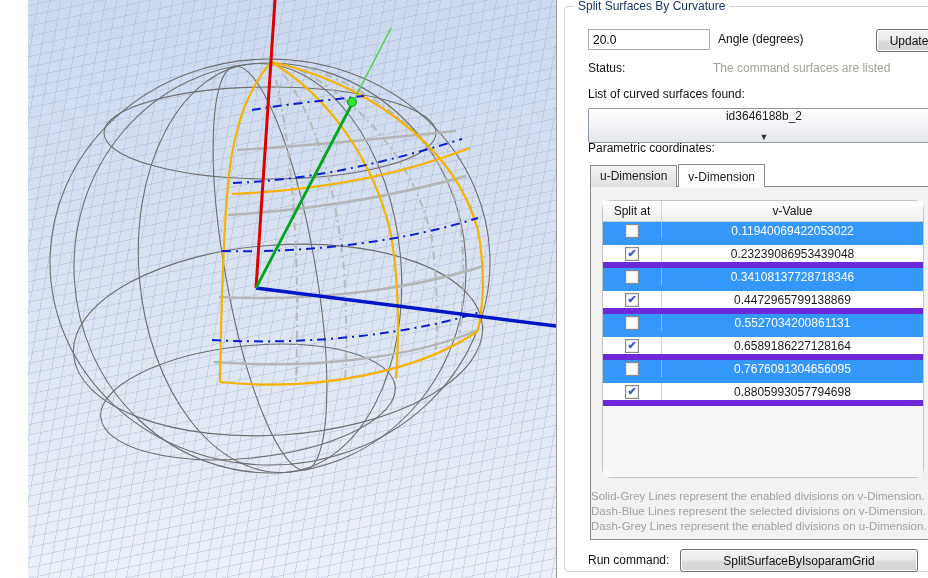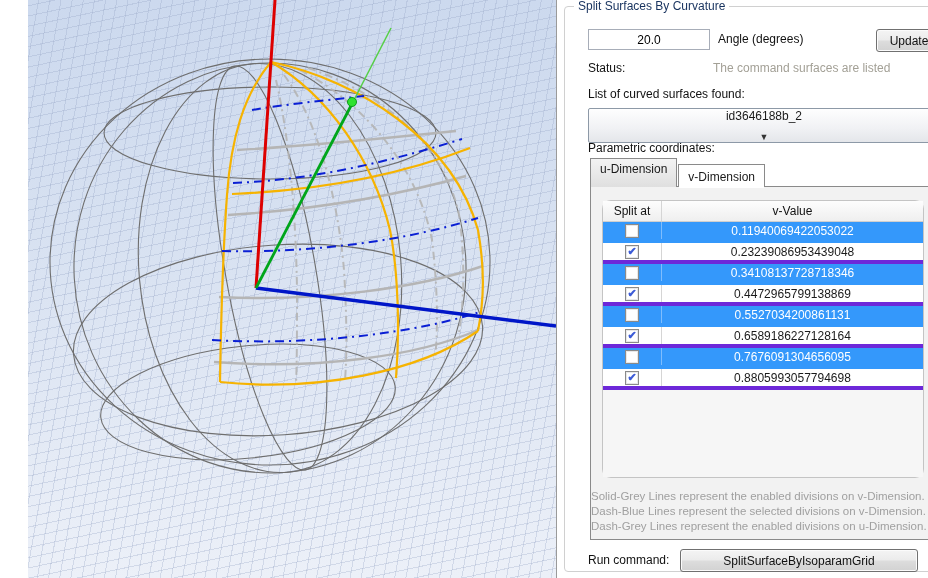--- a/index.html
+++ b/index.html
@@ -17,45 +17,45 @@
   
   .panel{width:400px;height:578px;position:relative;background:#fff;
          border-left:1px solid #9a9a9a;box-sizing:border-box;flex:0 0 400px;}
   .groupbox{position:absolute;left:7px;top:6px;width:380px;height:564px;
             border:1px solid #d0d0d0;border-radius:4px;}
   .group-title{position:absolute;left:9px;top:-8px;background:#fff;padding:0 4px;
                color:#17325e;white-space:nowrap;}
   .lbl{position:absolute;white-space:nowrap;color:#111;}
   .grey{color:var(--status-grey,#a3a096);}
   .textbox{position:absolute;left:23px;top:22px;width:112px;height:17px;border:1px solid #a7adb8;
-           font-family:"Liberation Sans",sans-serif;font-size:12px;padding:1px 4px;text-align:center;}
+           font-family:"Liberation Sans",sans-serif;font-size:12px;padding:1px 4px;}
   .btn{position:absolute;box-sizing:border-box;border:1px solid #707070;border-radius:3px;
        background:linear-gradient(180deg,#f4f4f4 0%,#ececec 45%,#dcdcdc 55%,#d2d2d2 100%);
        font-family:"Liberation Sans",sans-serif;font-size:12px;color:#111;
        box-shadow:inset 0 0 0 1px #fbfbfb;text-align:center;cursor:default;}
   .combo{position:absolute;left:23px;top:101px;width:352px;height:35px;box-sizing:border-box;
          border:1px solid #8d99a7;border-radius:2px;display:flex;align-items:center;
          background:linear-gradient(180deg,#fefefe,#f0f1f4 60%,#e4e6ea);flex-direction:column;}
   .combo .val{flex:1;padding:0 6px;}
   .combo .arr{width:18px;text-align:center;font-size:9px;color:#333;}
   .tabs{position:absolute;left:25px;top:157px;display:flex;align-items:flex-end;height:23px;z-index:3;}
   .tab{box-sizing:border-box;border:1px solid #8a8a8a;border-bottom:none;padding:3px 9px 2px;
-       background:linear-gradient(180deg,#f3f3f3,#dfdfdf);margin-right:1px;height:29px;}
+       background:linear-gradient(180deg,#f3f3f3,#dfdfdf);margin-right:1px;height:22px;}
   .tab.active{background:#fff;height:23px;padding-top:5px;position:relative;}
   .tab.active:after{content:"";position:absolute;left:0;right:0;bottom:-1px;height:2px;background:#fff;}
   .tabpanel{position:absolute;left:25px;top:179px;width:346px;height:354px;box-sizing:border-box;
             border:1px solid #8a8a8a;background:#f2f2f2;z-index:2;}
   .vtable{position:absolute;left:11px;top:13px;width:322px;height:278px;box-sizing:border-box;
           border:1px solid #c4c4c4;background:#fdfdfd;}
   .thead{display:flex;height:20px;background:linear-gradient(180deg,#fdfdfd,#efefef);
          border-bottom:1px solid #cfcfcf;}
   .th{box-sizing:border-box;display:flex;align-items:center;justify-content:center;color:#111;}
   .th1{width:59px;border-right:1px solid #d5d5d5;}
   .th2{flex:1;}
-  .trow{display:flex;height:17px;border-bottom:4px solid #6d28d9;background:#fff;align-items:stretch;}
+  .trow{display:flex;height:17px;border-bottom:6px solid #6d28d9;background:#fff;align-items:stretch;}
   .trow.sel{background:var(--selection-blue,#3498fb);color:#fff;border-bottom-color:var(--selection-blue,#3498fb);}
   .tc1{width:59px;box-sizing:border-box;border-right:1px solid #d5d5d5;display:flex;
        align-items:center;justify-content:center;}
   .trow.sel .tc1{border-right-color:#7fbdfd;}
   .tc2{flex:1;display:flex;align-items:center;justify-content:center;}
   .cb{width:12px;height:12px;background:#fff;border:1px solid #8a8a8a;box-shadow:inset 0 0 0 1px #e8e8e8;
       font-size:11px;line-height:11px;text-align:center;color:#3c5bd6;font-weight:bold;}
   .filler{background:#f6f6f6;flex:1;}
   .notes{position:absolute;left:0;right:0;top:300px;}
   .notes div{margin:3px 0;font-size:11.5px;color:var(--note-grey,#a0a0a0);}

